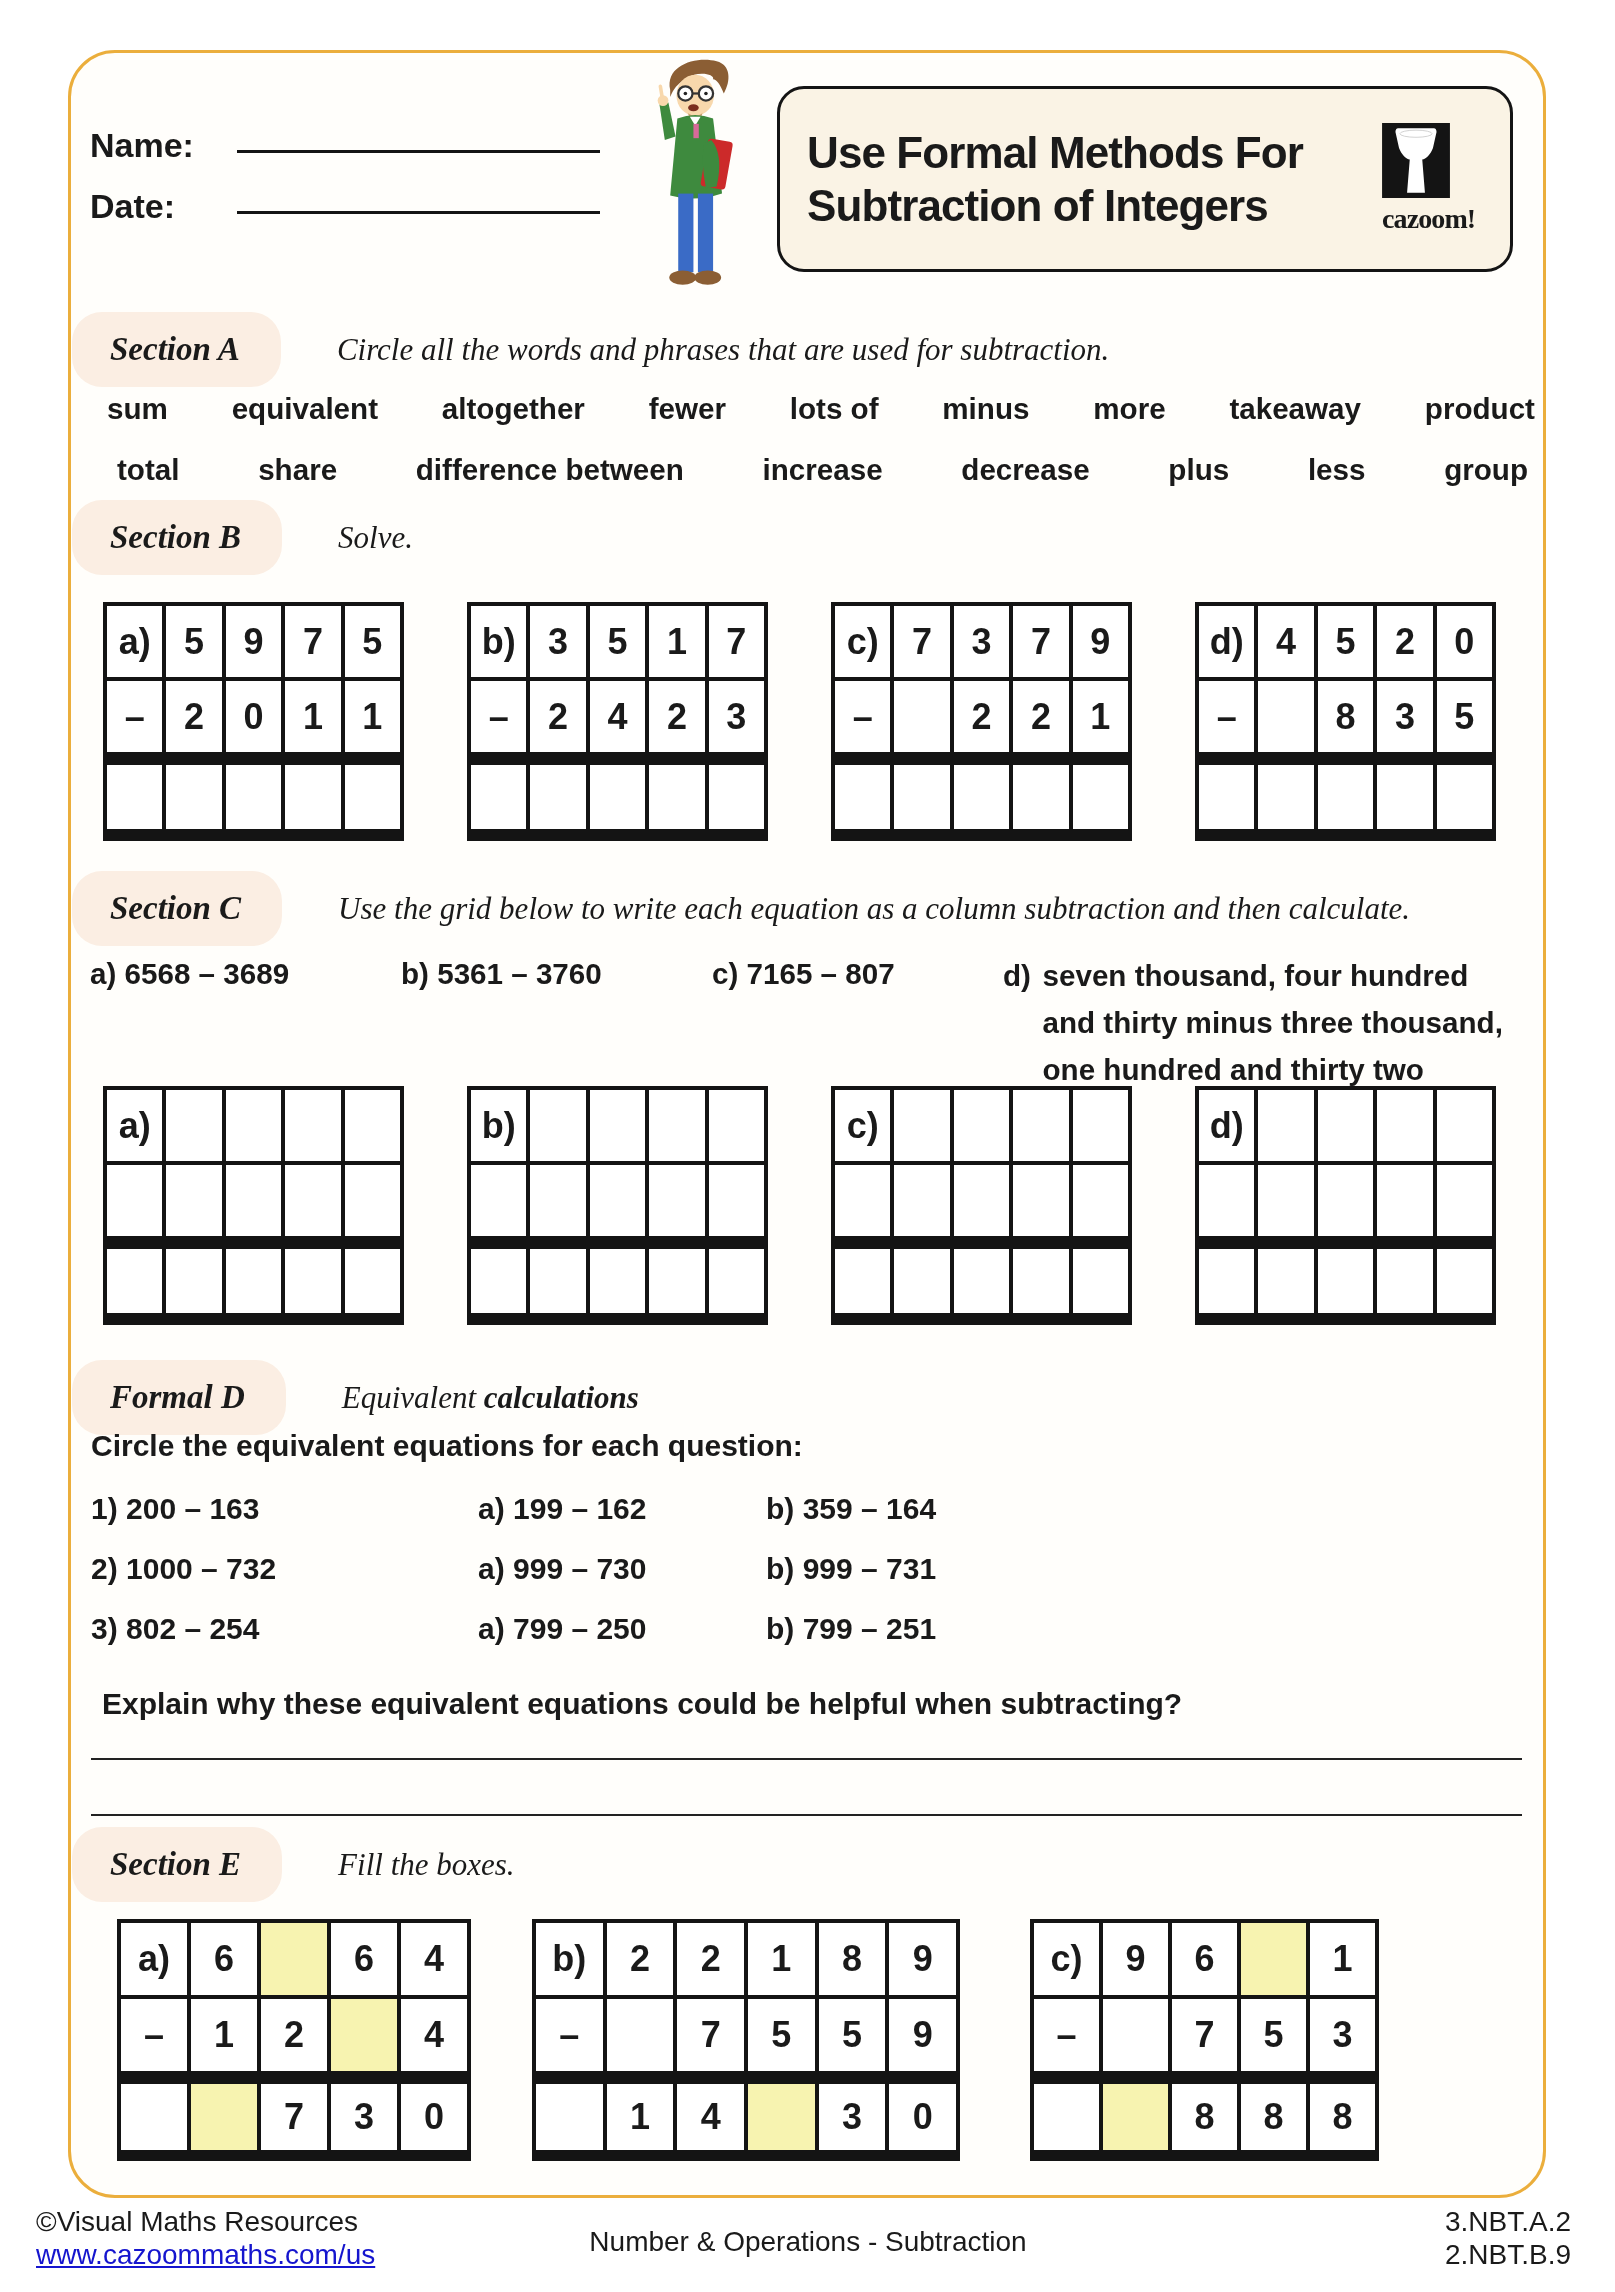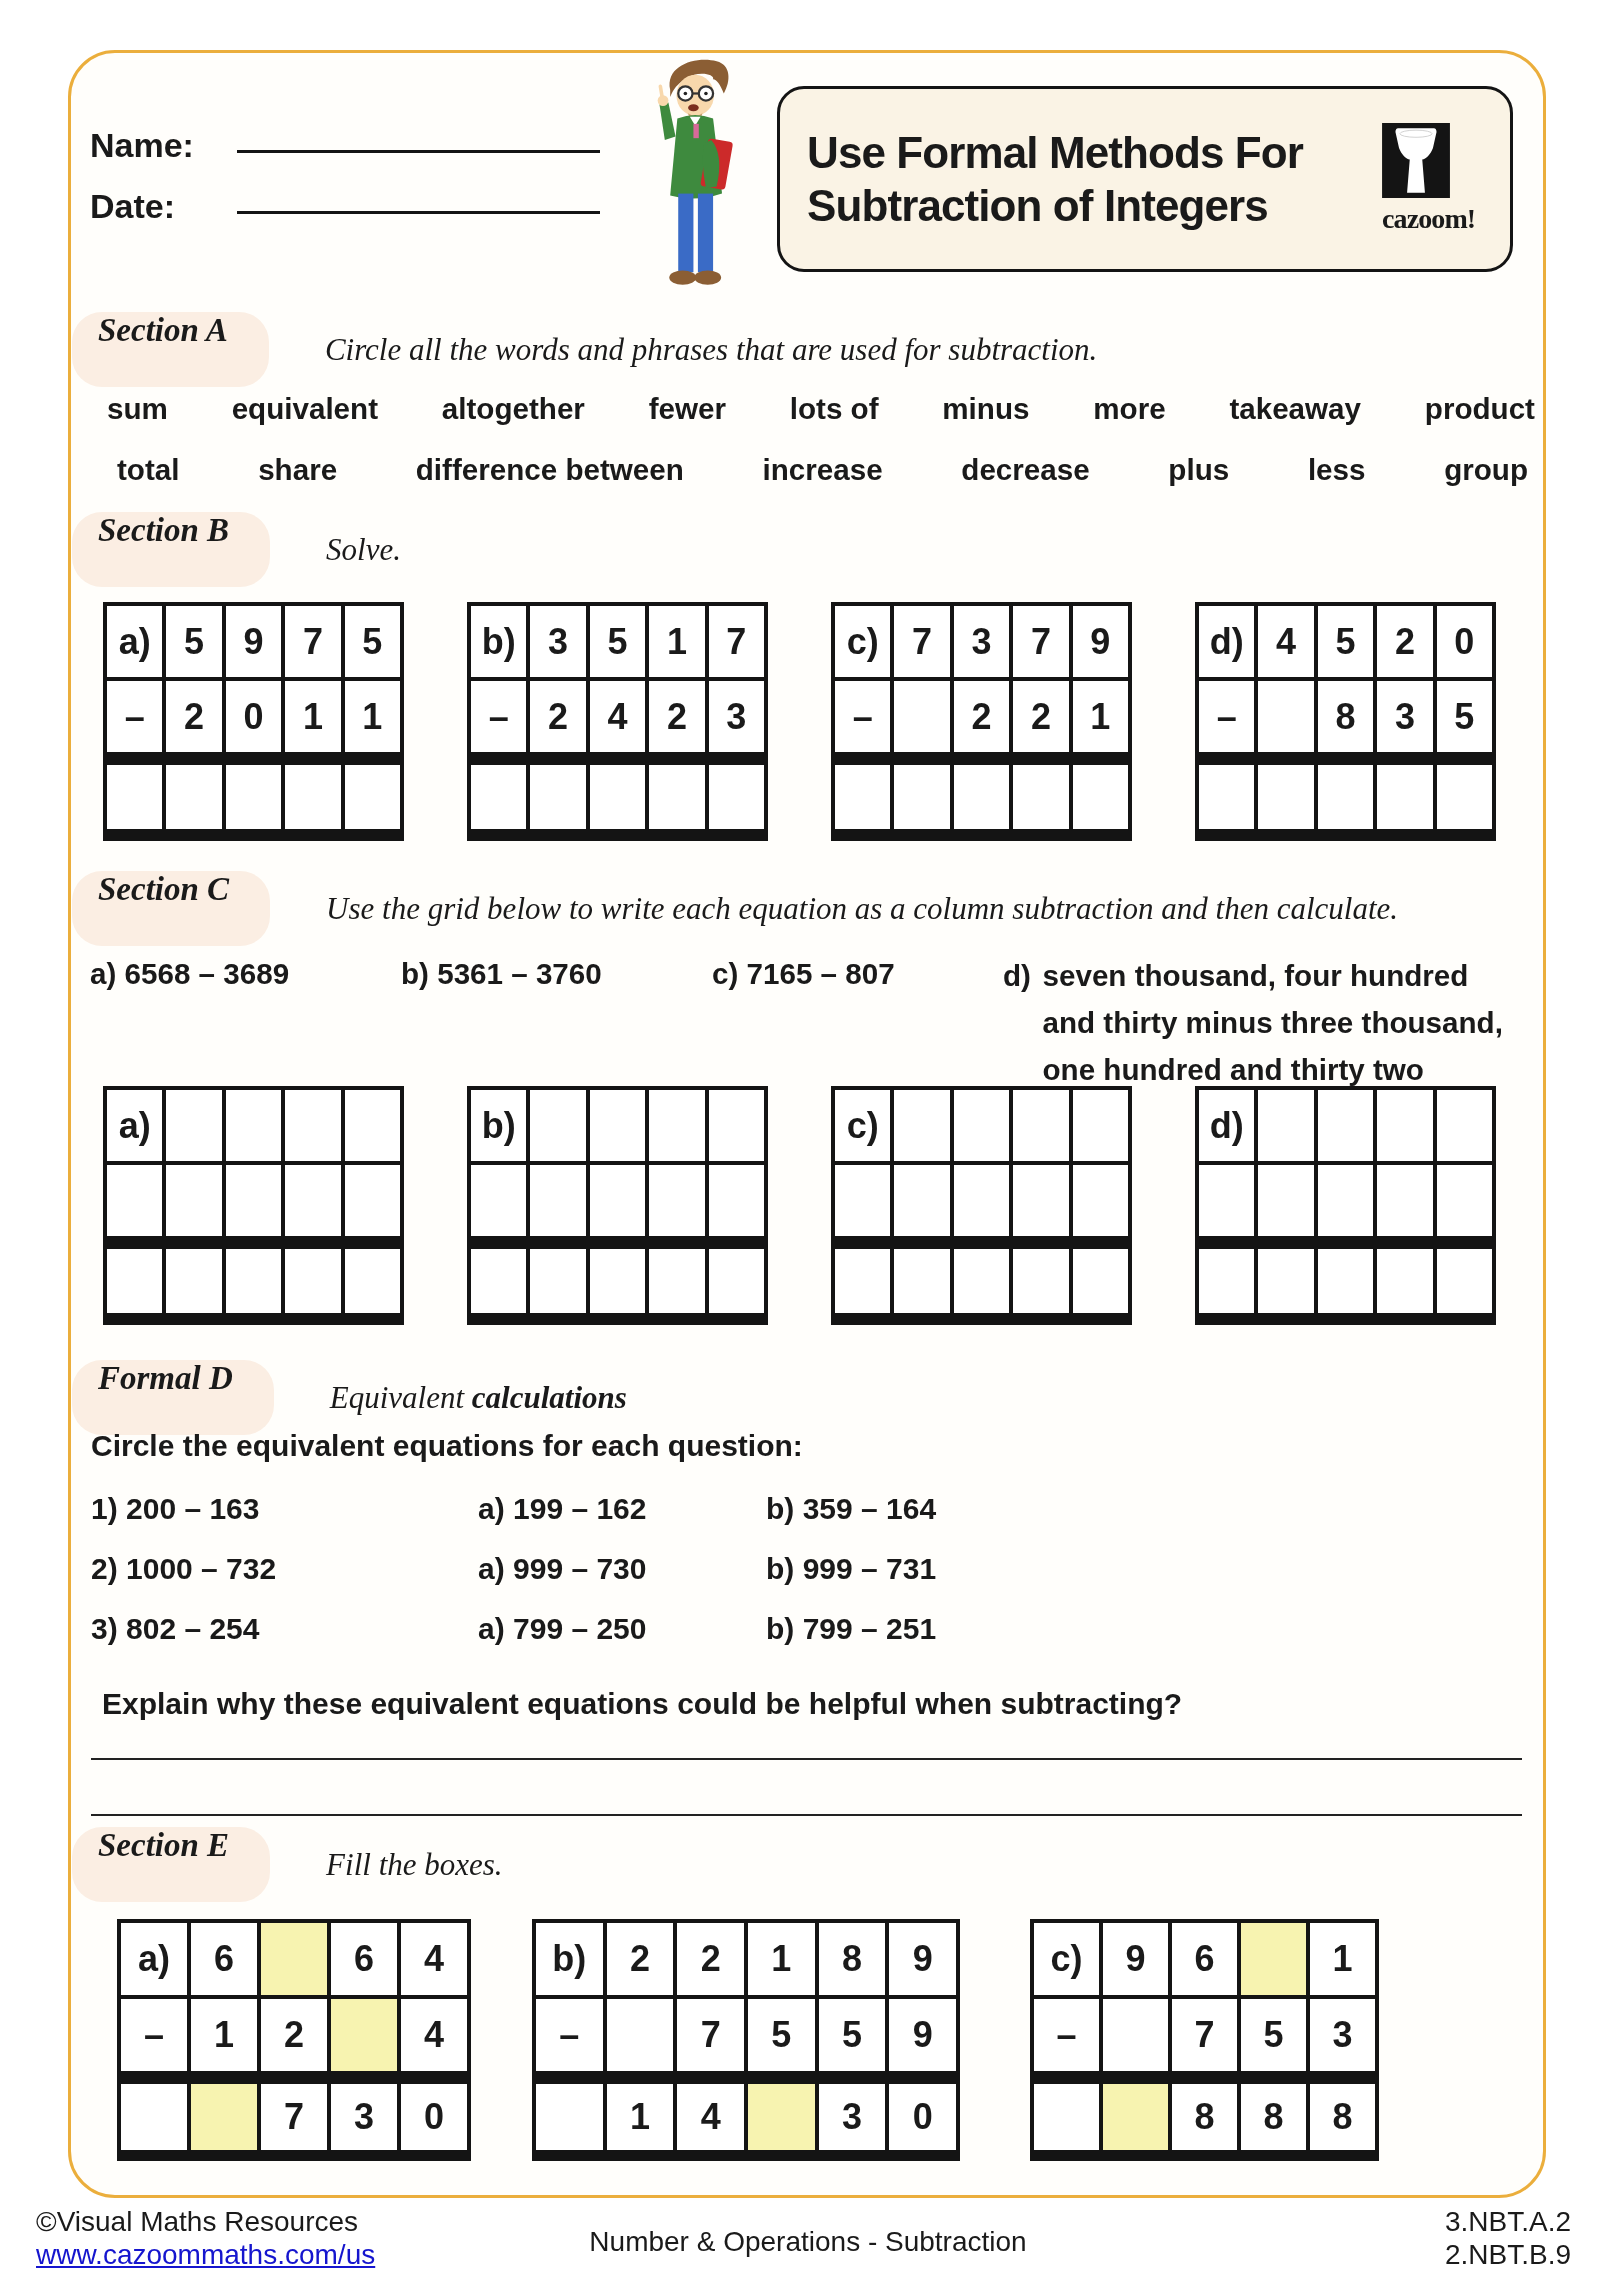--- a/index.html
+++ b/index.html
@@ -12,22 +12,22 @@
   .wline{position:absolute;left:237px;width:363px;border-bottom:3.6px solid #141414;}
   .titlebox{position:absolute;left:777px;top:86px;width:736px;height:186px;box-sizing:border-box;
             border:3.6px solid #141414;border-radius:27px;background:#FAF3E5;
             display:flex;align-items:center;padding:0 21.5px 0 27px;}
   .titletext{font-weight:bold;font-size:44px;line-height:53px;letter-spacing:-0.9px;width:578px;}
   .logo{width:107px;text-align:left;}
   .logo .lgtxt{font-family:"Liberation Serif",serif;font-weight:bold;font-size:28px;letter-spacing:-0.9px;margin-top:1.8px;}
   .teacher{position:absolute;left:638px;top:54px;width:118px;height:247px;}
   
   .sechead{position:absolute;left:72px;height:75px;display:flex;align-items:center;}
-  .pill{background:#FBEEE3;border-radius:30px;height:100%;display:flex;align-items:flex-start;
-        padding:0 41px 0 26px;}
+  .pill{background:#FBEEE3;border-radius:30px;height:100%;display:flex;align-items:center;
+        padding:0 41px 0 38px;}
   .pill span{font-family:"Liberation Serif",serif;font-style:italic;font-weight:bold;font-size:33px;}
   .instr{margin-left:56px;font-family:"Liberation Serif",serif;font-style:italic;font-size:31px;white-space:nowrap;}
   .instr b{font-weight:bold;}
   
   .wordrow{position:absolute;display:flex;justify-content:space-between;
            font-weight:bold;font-size:29.6px;margin-left:17px;}
   
   .gridrow{position:absolute;left:103px;width:1393px;display:flex;justify-content:space-between;}
   .cgrid{display:grid;grid-template-rows:75px 75px 9px 68px;width:301px;box-sizing:border-box;
          border:2.7px solid #141414;border-bottom:10.7px solid #141414;background:#fff;}
@@ -125,21 +125,21 @@
     <span>total</span>
     <span>share</span>
     <span>difference between</span>
     <span>increase</span>
     <span>decrease</span>
     <span>plus</span>
     <span>less</span>
     <span>group</span>
   </div>
 
-<div class="sechead" style="top:512px;">
+<div class="sechead" style="top:500px;">
   <div class="pill">
     <span>Section B</span>
   </div>
   <div class="instr">Solve.</div>
 </div>
 <div id="gridsB" class="gridrow" style="top:602px;">
     <div class="cgrid" style="grid-template-columns: repeat(5, 1fr);">
       <div class="cell">a)</div>
       <div class="cell">5</div>
       <div class="cell">9</div>

